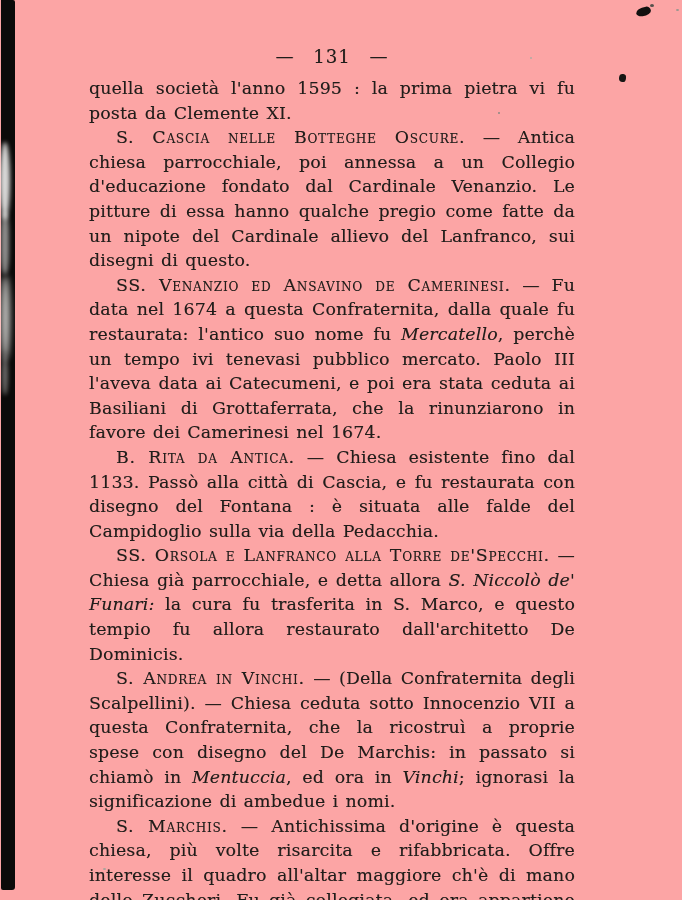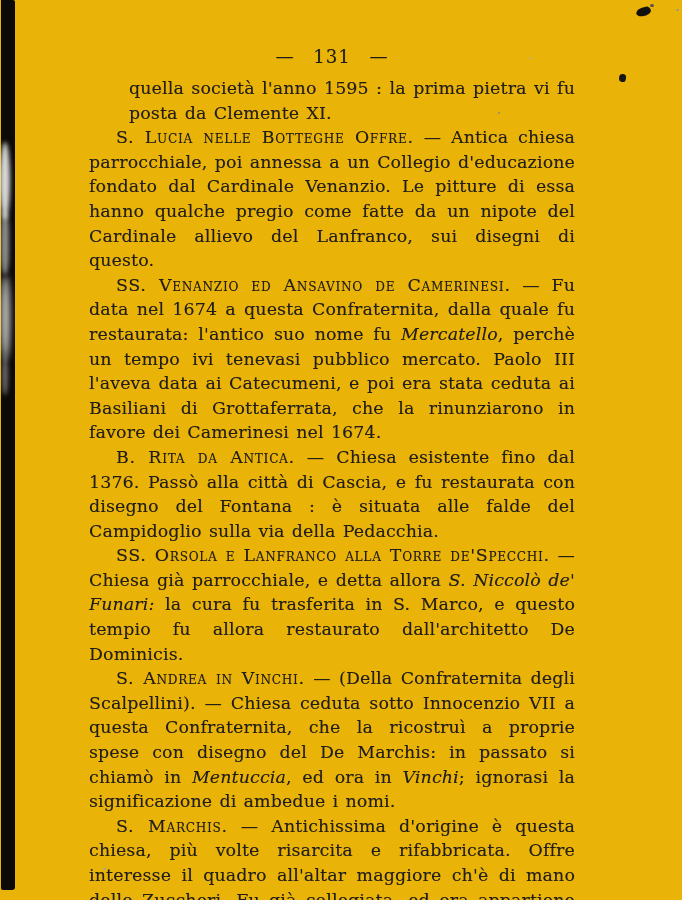--- a/index.html
+++ b/index.html
@@ -1,20 +1,20 @@
 <!DOCTYPE html>
 <html lang="it"><head>
 <meta charset="utf-8">
 <title>Scanned book page — 131</title>
 <style>
   html,body{margin:0;padding:0;}
   body{width:682px;height:900px;background:#ffffff;}
   .page{
     position:relative;width:682px;height:900px;overflow:hidden;
-    background:#eab308;
+    background:#fca5a5;
     font-family:"DejaVu Serif","Liberation Serif",serif;
   }
   
   .gutter-band{
     position:absolute;left:1px;top:0;width:14px;height:890px;
     background:#0b0a09;border-radius:0 2px 3px 2px;
   }
   .wear{position:absolute;pointer-events:none;}
   .wear-1{left:0;top:142px;width:10px;height:78px;background:rgba(252,252,250,.85);filter:blur(2px);border-radius:50%;}
   .wear-2{left:1px;top:212px;width:8px;height:62px;background:rgba(252,252,250,.55);filter:blur(2px);border-radius:40%;}
@@ -38,21 +38,21 @@
     text-shadow:0.3px 0.3px 0.2px rgba(30,28,25,.45);
   }
   
   .textblock{
     position:absolute;left:89px;top:76px;width:486px;
     font-size:17.3px;line-height:24.6px;text-align:justify;
     color:#201d1a;letter-spacing:0.2px;word-spacing:1.5px;
     text-shadow:0.3px 0.3px 0.2px rgba(30,28,25,.4);
   }
   .textblock p{margin:0;text-indent:27px;}
-  .textblock p.noindent{text-indent:0;margin-left:40px;}
+  .textblock p.noindent{text-indent:0;}
   .sc{font-variant:small-caps;letter-spacing:0.8px;}
   .it{font-style:italic;}
   .bit{font-style:italic;font-weight:normal;}
 </style>
 </head>
 <body>
 
 <div class="page">
 
   <div class="gutter-band"></div>
@@ -71,29 +71,29 @@
 
   <div class="pageno">— 131 —</div>
 
   <div class="textblock">
 
     <p class="noindent">
       <span>quella società l'anno 1595 : la prima pietra vi fu posta da Clemente XI.</span>
     </p>
 
     <p>
-      <span class="sc">S. Lucia nelle Botteghe Offre.</span><span> — Antica chiesa parrocchiale, poi annessa a un Collegio d'educazione fondato dal Cardinale Venanzio. Le pitture di essa hanno qualche pregio come fatte da un nipote del Cardinale allievo del Lanfranco, sui disegni di questo.</span>
+      <span class="sc">S. Cascia nelle Botteghe Oscure.</span><span> — Antica chiesa parrocchiale, poi annessa a un Collegio d'educazione fondato dal Cardinale Venanzio. Le pitture di essa hanno qualche pregio come fatte da un nipote del Cardinale allievo del Lanfranco, sui disegni di questo.</span>
     </p>
 
     <p>
       <span class="sc">SS. Venanzio ed Ansavino de Camerinesi.</span><span> — Fu data nel 1674 a questa Confraternita, dalla quale fu restaurata: l'antico suo nome fu </span><span class="it">Mercatello</span><span>, perchè un tempo ivi tenevasi pubblico mercato. Paolo III l'aveva data ai Catecumeni, e poi era stata ceduta ai Basiliani di Grottaferrata, che la rinunziarono in favore dei Camerinesi nel 1674.</span>
     </p>
 
     <p>
-      <span class="sc">B. Rita da Antica.</span><span> — Chiesa esistente fino dal 1376. Passò alla città di Cascia, e fu restaurata con disegno del Fontana : è situata alle falde del Campidoglio sulla via della Pedacchia.</span>
+      <span class="sc">B. Rita da Antica.</span><span> — Chiesa esistente fino dal 1133. Passò alla città di Cascia, e fu restaurata con disegno del Fontana : è situata alle falde del Campidoglio sulla via della Pedacchia.</span>
     </p>
 
     <p>
       <span class="sc">SS. Orsola e Lanfranco alla Torre de'Specchi.</span><span> — Chiesa già parrocchiale, e detta allora </span><span class="it">S. Niccolò de' Funari:</span><span> la cura fu trasferita in S. Marco, e questo tempio fu allora restaurato dall'architetto De Dominicis.</span>
     </p>
 
     <p>
       <span class="sc">S. Andrea in Vinchi.</span><span> — (Della Confraternita degli Scalpellini). — Chiesa ceduta sotto Innocenzio VII a questa Confraternita, che la ricostruì a proprie spese con disegno del De Marchis: in passato si chiamò in </span><span class="bit">Mentuccia</span><span>, ed ora in </span><span class="bit">Vinchi</span><span>; ignorasi la significazione di ambedue i nomi.</span>
     </p>
 

